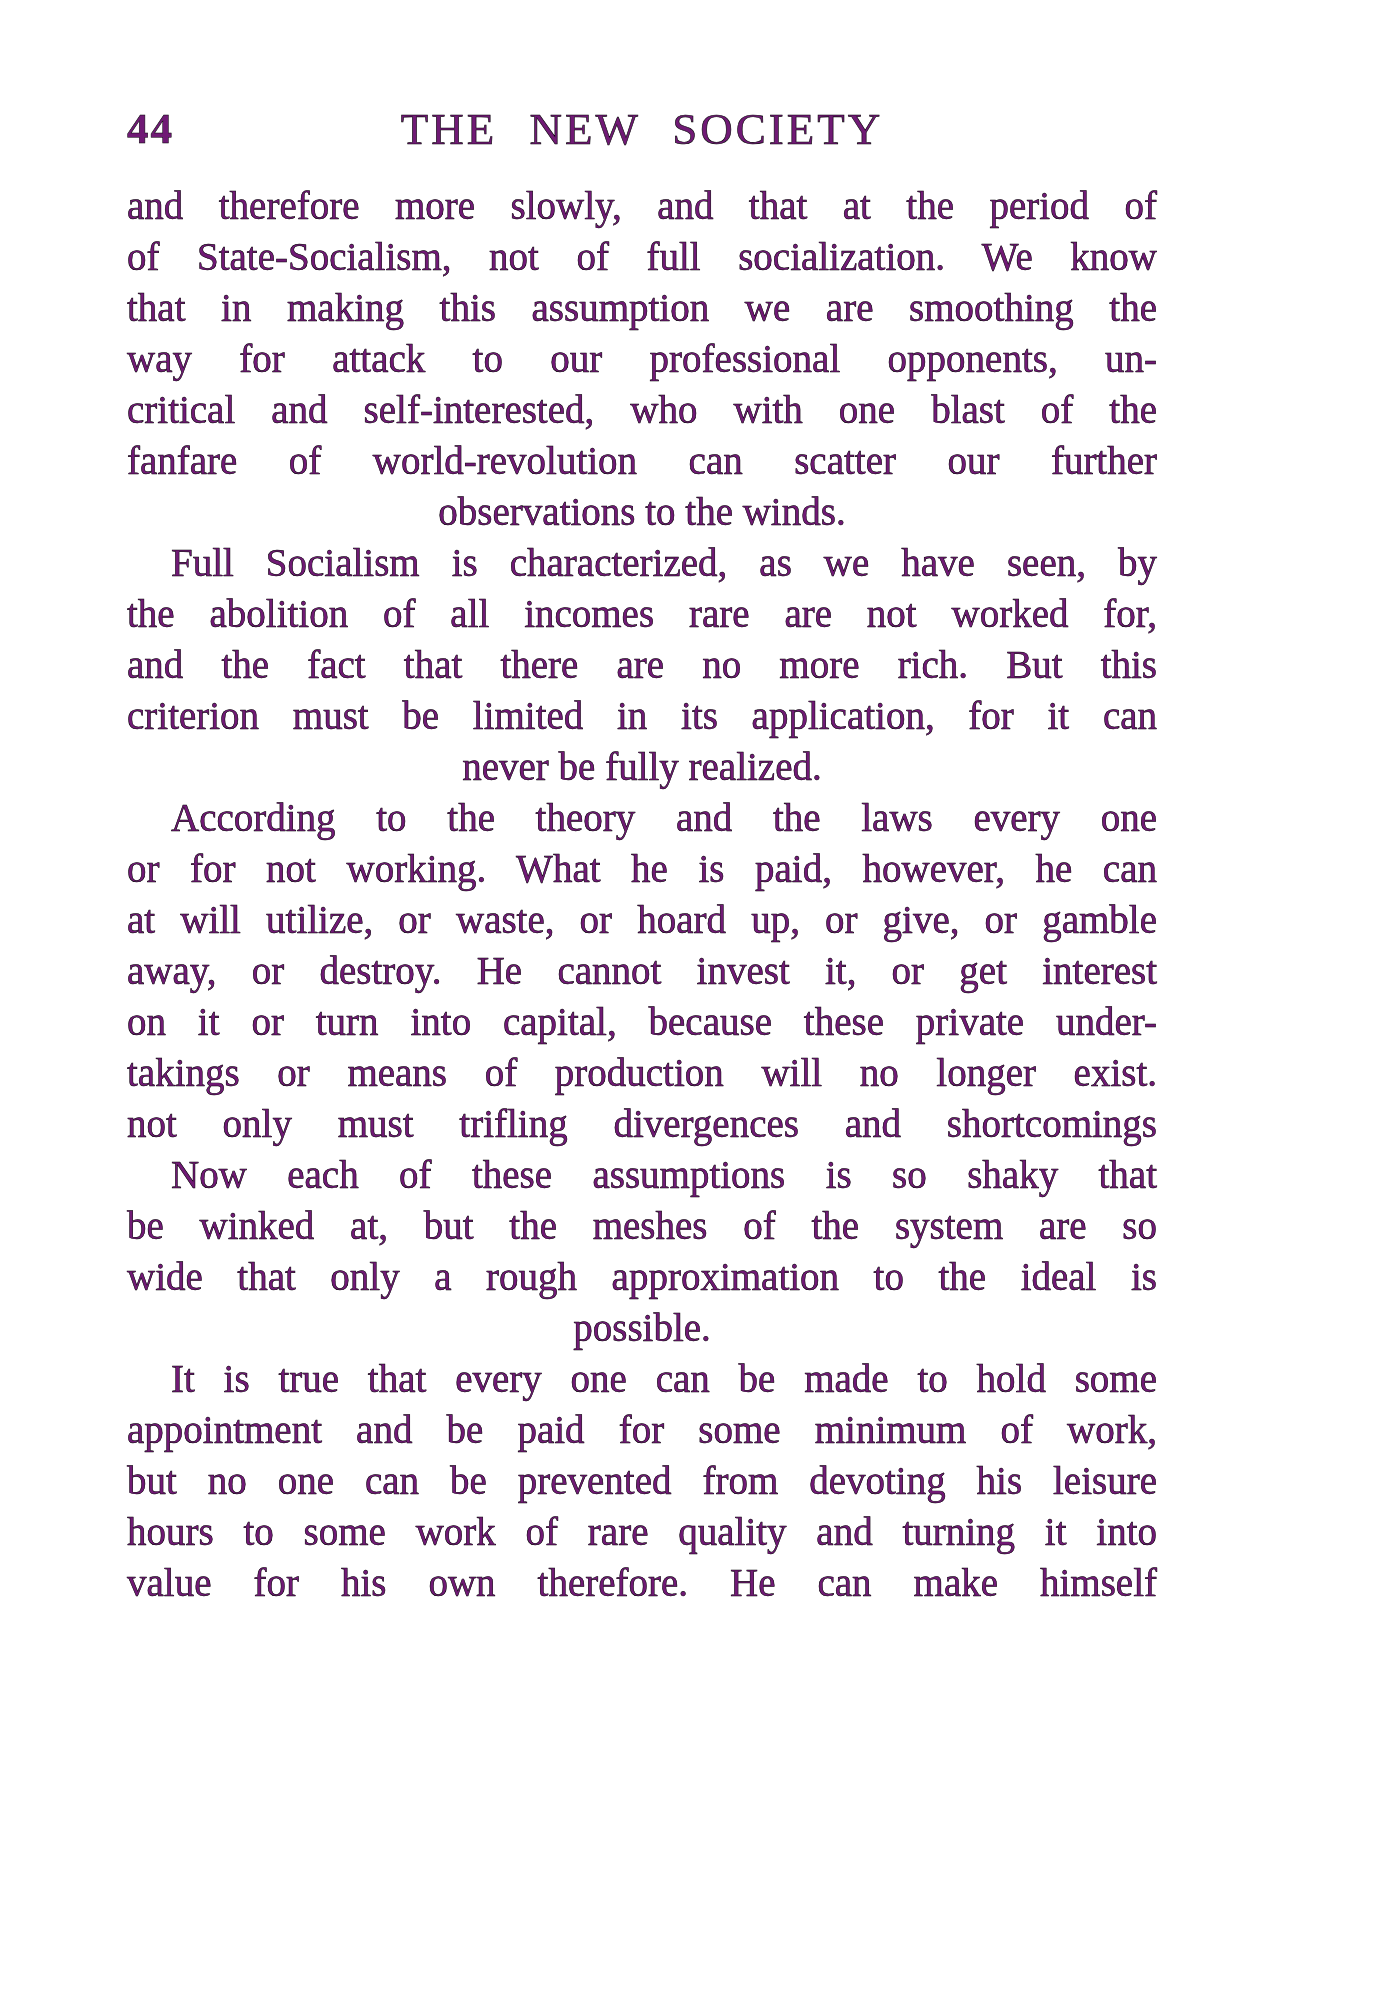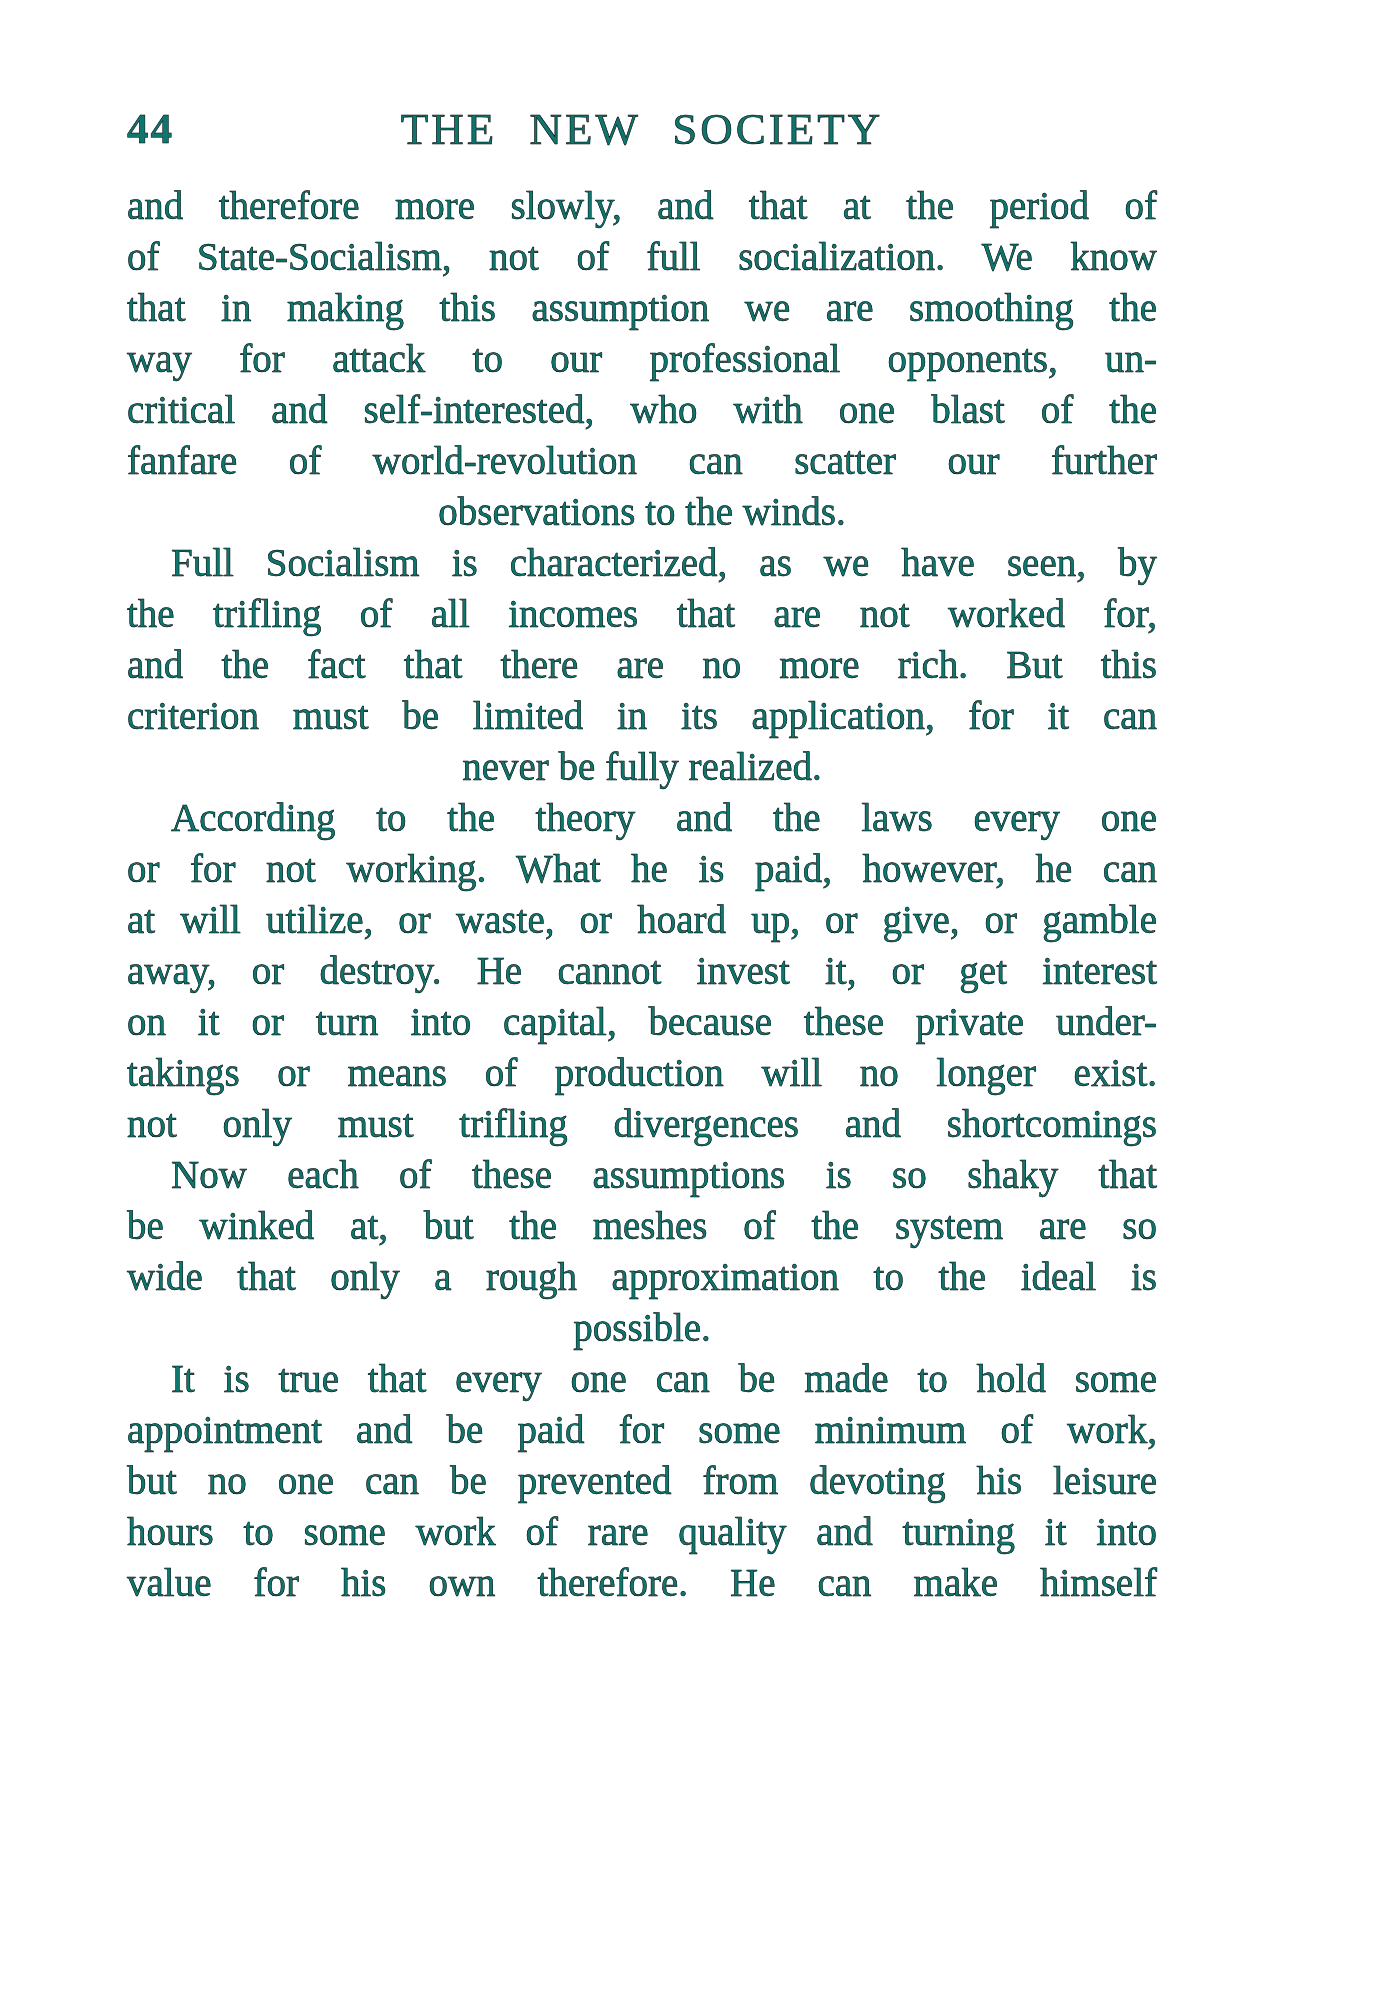--- a/index.html
+++ b/index.html
@@ -6,21 +6,21 @@
     margin: 0;
     padding: 0;
     background: #ffffff;
   }
   .page {
     position: relative;
     width: 1384px;
     height: 2001px;
     background: #ffffff;
     font-family: "Liberation Serif", serif;
-    color: #0f766e;
+    color: #701a75;
     overflow: hidden;
   }
   .header-row {
     position: absolute;
     left: 127px;
     top: 103px;
     width: 1030px;
     height: 52px;
     line-height: 52px;
   }
@@ -78,21 +78,21 @@
 
   <div class="text-block">
       <div class="line full">and therefore more slowly, and that at the period of</div>
       <div class="line full">of State-Socialism, not of full socialization.  We know</div>
       <div class="line full">that in making this assumption we are smoothing the</div>
       <div class="line full">way for attack to our professional opponents, un-</div>
       <div class="line full">critical and self-interested, who with one blast of the</div>
       <div class="line full">fanfare of world-revolution can scatter our further</div>
       <div class="line">observations to the winds.</div>
       <div class="line full indent">Full Socialism is characterized, as we have seen, by</div>
-      <div class="line full">the trifling of all incomes that are not worked for,</div>
+      <div class="line full">the abolition of all incomes rare are not worked for,</div>
       <div class="line full">and the fact that there are no more rich.  But this</div>
       <div class="line full">criterion must be limited in its application, for it can</div>
       <div class="line">never be fully realized.</div>
       <div class="line full indent">According to the theory and the laws every one</div>
       <div class="line full">or for not working.  What he is paid, however, he can</div>
       <div class="line full">at will utilize, or waste, or hoard up, or give, or gamble</div>
       <div class="line full">away, or destroy.  He cannot invest it, or get interest</div>
       <div class="line full">on it or turn into capital, because these private under-</div>
       <div class="line full">takings or means of production will no longer exist.</div>
       <div class="line full">not only must trifling divergences and shortcomings</div>

